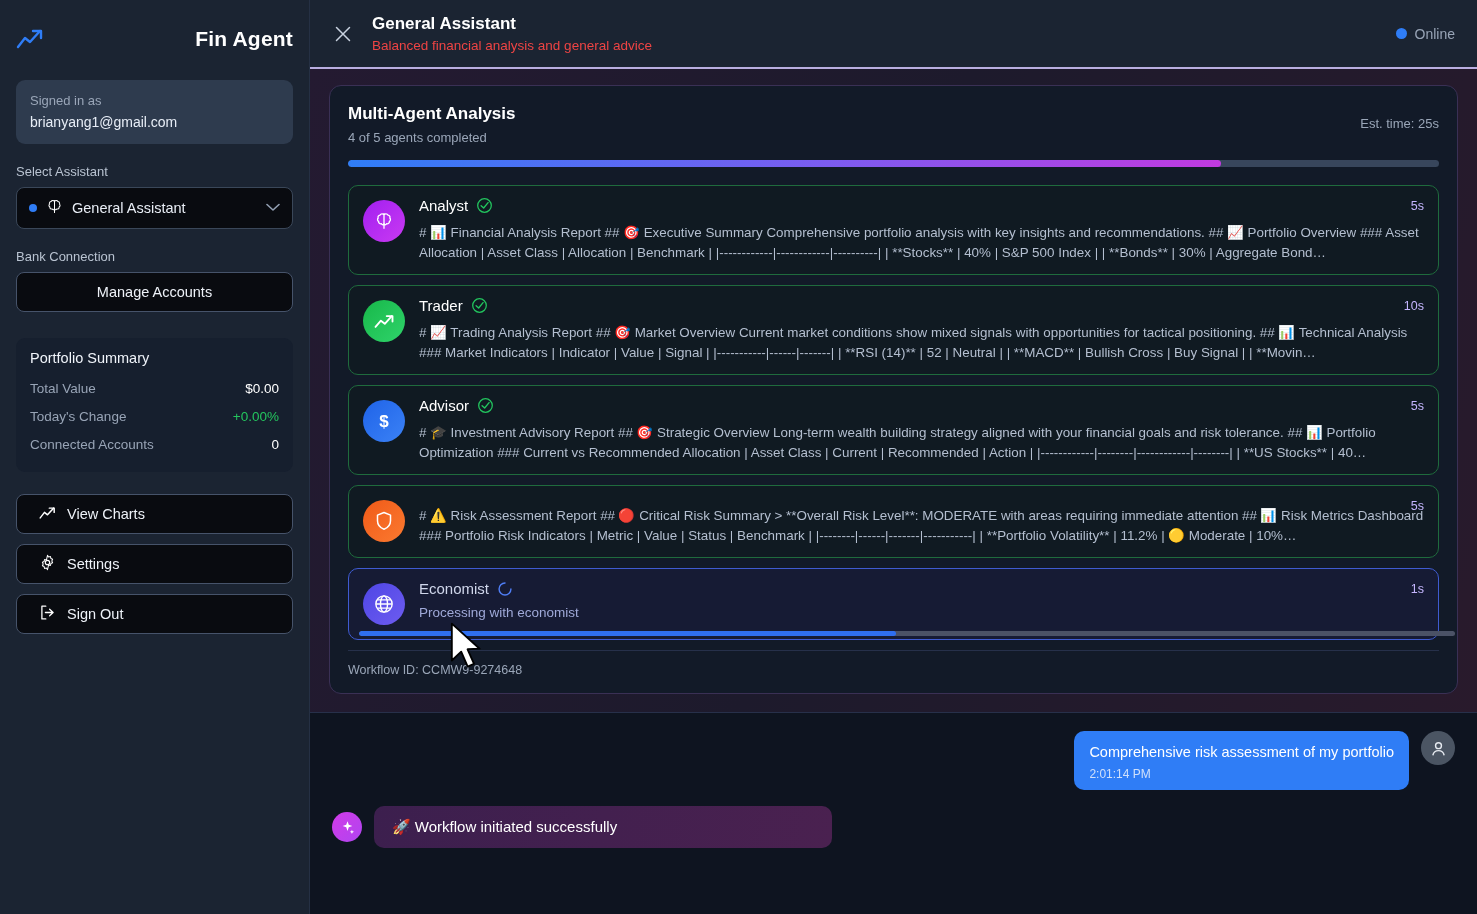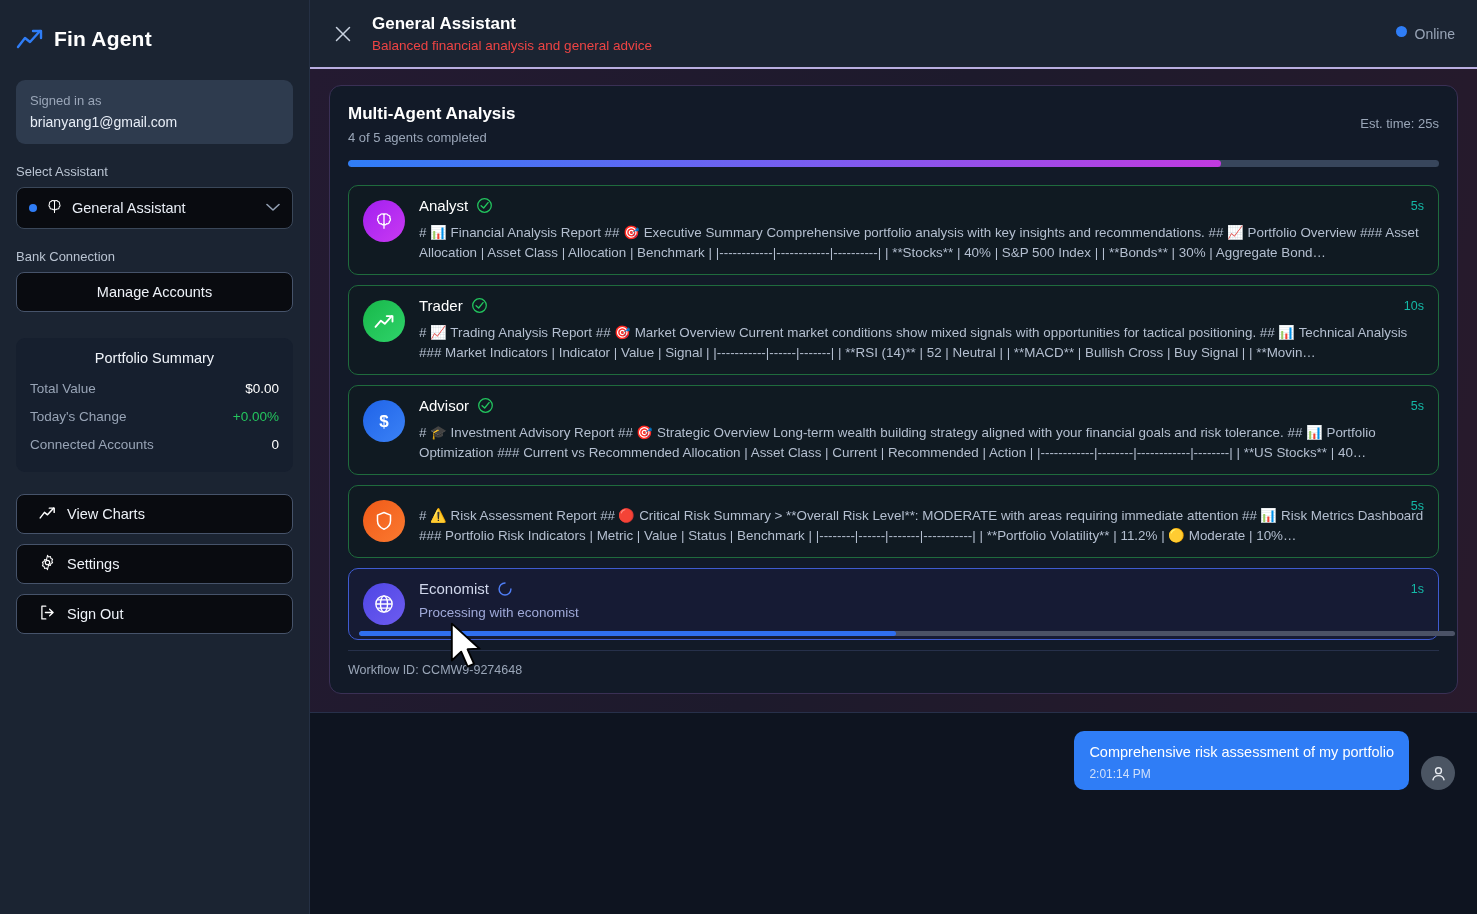--- a/index.html
+++ b/index.html
@@ -13,21 +13,21 @@
 
   
   .sidebar {
     width: 310px; height: 914px;
     background: #1b2432;
     border-right: 1px solid #253044;
     padding: 0 16px;
     flex: 0 0 310px;
     position: relative;
   }
-  .brand { display: flex; align-items: center; gap: 10px; padding: 16px 0 0 0; height: 62px; }
+  .brand { display: flex; align-items: center; gap: 10px; padding: 16px 0 0 0; height: 62px; justify-content: space-between; }
   .brand-logo { width: 28px; height: 22px; display: block; }
   .brand-title { font-size: 21px; font-weight: bold; color: #ffffff; letter-spacing: .2px; }
 
   .signed-card {
     margin-top: 18px;
     background: #2e3b4e;
     border-radius: 9px;
     padding: 12px 14px 14px 14px;
   }
   .signed-label { font-size: 13px; color: #9aa6b8; line-height: 18px; }
@@ -50,21 +50,21 @@
     border: 1px solid #46536a; border-radius: 8px;
     display: flex; align-items: center; justify-content: center;
     font-size: 14.5px; color: #eef2f8; cursor: pointer;
   }
 
   .portfolio {
     margin-top: 26px; background: #16203070;
     background: #161f2e; border-radius: 9px;
     padding: 12px 14px 14px 14px;
   }
-  .portfolio-title { font-size: 14.5px; color: #f0f4fa; margin-bottom: 8px; text-align: center; }
+  .portfolio-title { font-size: 14.5px; color: #f0f4fa; margin-bottom: 8px; }
   .prow { display: flex; justify-content: space-between; align-items: center; height: 28px; }
   .pk { font-size: 13.5px; color: #98a4b6; }
   .pv { font-size: 13.5px; color: #ffffff; }
   .pv.green { color: #24c55e; }
 
   .btn-list { margin-top: 22px; display: flex; flex-direction: column; gap: 10px; }
   .nav-btn {
     height: 40px; background: #090b10;
     border: 1px solid #46536a; border-radius: 8px;
     display: flex; align-items: center; gap: 11px;
@@ -77,21 +77,21 @@
 
   .topbar {
     height: 69px; background: #1b2432;
     border-bottom: 2px solid #b9aee0;
     display: flex; align-items: center; padding: 0 22px; gap: 18px;
     flex: 0 0 69px;
   }
   .close-x { width: 22px; height: 22px; color: #c9d2e0; cursor: pointer; display: flex; align-items: center; justify-content: center; font-size: 20px; }
   .top-title { font-size: 17px; font-weight: bold; color: #ffffff; }
   .top-sub { font-size: 13.5px; color: #ef4444; margin-top: 4px; }
-  .top-right { margin-left: auto; display: flex; gap: 8px; }
+  .top-right { margin-left: auto; display: flex; align-items: center; gap: 8px; }
   .online-dot { width: 11px; height: 11px; border-radius: 50%; background: #2f7df6; }
   .online-text { font-size: 14px; color: #98a4b6; }
 
   .workarea {
     flex: 1; min-height: 0;
     background: linear-gradient(110deg, #241a31 0%, #1d1a2c 45%, #2a1a2c 100%);
     padding: 16px 19px 0 19px;
     display: flex; flex-direction: column;
   }
 
@@ -129,41 +129,41 @@
   .av-trader { background: linear-gradient(135deg, #18b84a, #2fd36a); }
   .av-advisor { background: linear-gradient(135deg, #1f63e8, #3b82f6); }
   .av-risk { background: linear-gradient(135deg, #f05a18, #fb7a30); }
   .av-econ { background: linear-gradient(135deg, #4f46e5, #6d5cf0); }
   .agent-body { flex: 1; min-width: 0; }
   .agent-name-row { display: flex; align-items: center; gap: 8px; text-align: center; }
   .agent-name { font-size: 15px; color: #ffffff; font-weight: normal; }
   .agent.running .agent-name { color: #cfd6ea; }
   .check { width: 17px; height: 17px; }
   .spinner { width: 16px; height: 16px; }
-  .agent-time { position: absolute; right: 14px; top: 13px; font-size: 12.5px; color: #14b8a6; }
+  .agent-time { position: absolute; right: 14px; top: 13px; font-size: 12.5px; color: #c4b5fd; }
   .preview {
     margin-top: 9px; font-size: 13.4px; line-height: 20px; color: #b4bfd0;
     max-height: 40px; overflow: hidden;
   }
   .status-line { margin-top: 8px; font-size: 13.5px; color: #9fa9d8; }
   .subtrack { height: 5px; border-radius: 3px; background: #4b5266; margin-top: 16px; overflow: hidden; }
   .subtrack-fill { height: 100%; border-radius: 3px; background: #2f6ff0; }
 
   .wfid { margin-top: 14px; border-top: 1px solid #26304a; padding-top: 12px; font-size: 12.5px; color: #9aa6b8; padding-bottom: 4px; }
 
   
   .chat {
     flex: 1; min-height: 0; margin: 18px -19px 0 -19px;
     border-top: 1px solid #27304a;
     background: #0e1420;
     padding: 18px 22px 0 22px;
     display: flex; flex-direction: column; gap: 16px;
     overflow: hidden;
   }
-  .msg-row-user { display: flex; justify-content: flex-end; align-items: flex-end; gap: 12px; }
+  .msg-row-user { display: flex; justify-content: flex-end; align-items: flex-start; gap: 12px; }
   .bubble-user {
     background: #2f7df6; border-radius: 10px;
     padding: 11px 15px 9px 15px; max-width: 420px;
   }
   .bubble-text { font-size: 14.5px; color: #ffffff; line-height: 20px; }
   .bubble-time { font-size: 12px; color: #cfe0fb; margin-top: 5px; }
   .avatar-sm {
     width: 34px; height: 34px; border-radius: 50%; background: #4b5563;
     display: flex; align-items: center; justify-content: center; flex: 0 0 34px;
   }
@@ -419,20 +419,31 @@
             <div class="bubble-time">2:01:14 PM</div>
           </div>
           <div class="avatar-sm">
             <svg width="19" height="19" viewBox="0 0 20 20" fill="none">
               <circle cx="10" cy="7" r="3.1" stroke="#e6eaf0" stroke-width="1.5"></circle>
               <path d="M4.2 16.6c.7-3 3-4.4 5.8-4.4s5.1 1.4 5.8 4.4" stroke="#e6eaf0" stroke-width="1.5" fill="none" stroke-linecap="round"></path>
             </svg>
           </div>
         </div>
 
+        <div class="msg-row-bot">
+          <div class="bot-badge">
+            <svg width="17" height="17" viewBox="0 0 20 20" fill="none">
+              <path d="M10 2.6l1.5 4.2 4.2 1.5-4.2 1.5L10 14l-1.5-4.2L4.3 8.3l4.2-1.5z" fill="#ffffff"></path>
+              <path d="M15.2 12.6l.7 1.8 1.8.7-1.8.7-.7 1.8-.7-1.8-1.8-.7 1.8-.7z" fill="#ffffff"></path>
+            </svg>
+          </div>
+          <div class="bubble-bot">
+            <div class="bot-text">🚀 Workflow initiated successfully</div>
+          </div>
+        </div>
       </div>
     </div>
 
     <svg class="cursor" viewBox="0 0 24 36">
       <path d="M2 1.5L2 27.5L8.6 21.3L13.2 31.8L17.6 29.8L13.1 19.6L21.6 19.2Z" fill="#ffffff" stroke="#000000" stroke-width="1.3" stroke-linejoin="round"></path>
     </svg>
   </section>
 </div>
 
 </body></html>

